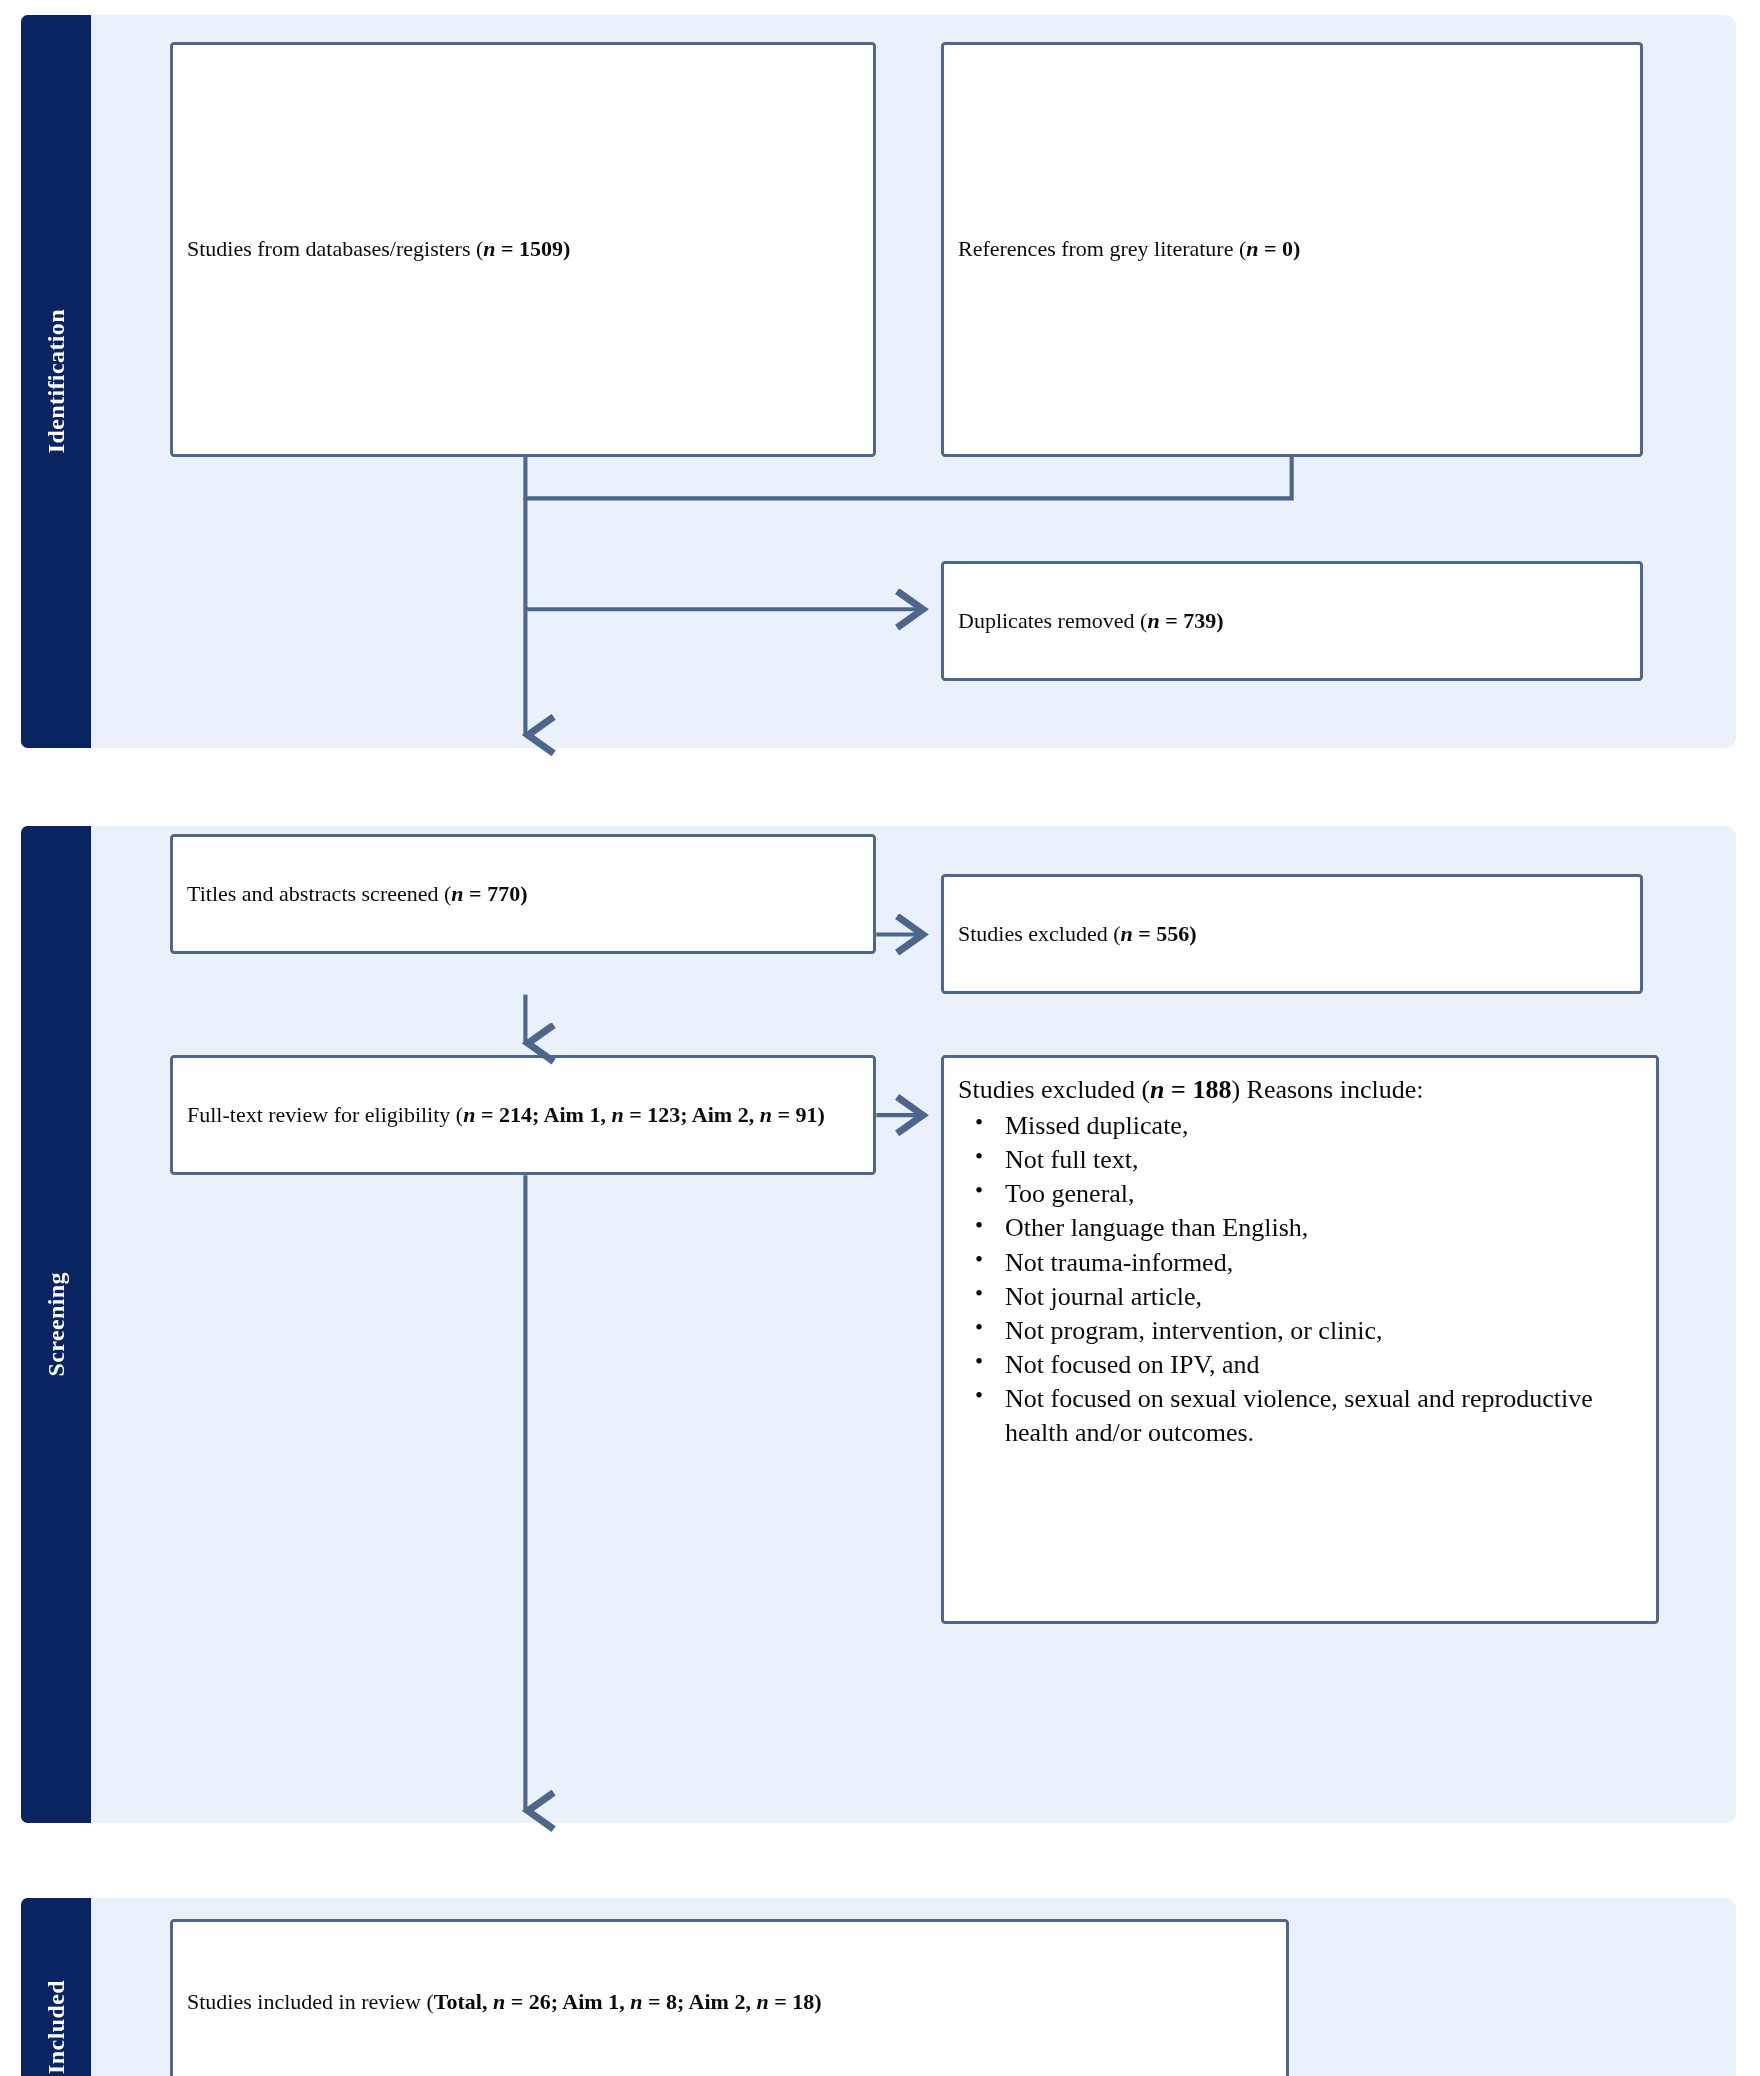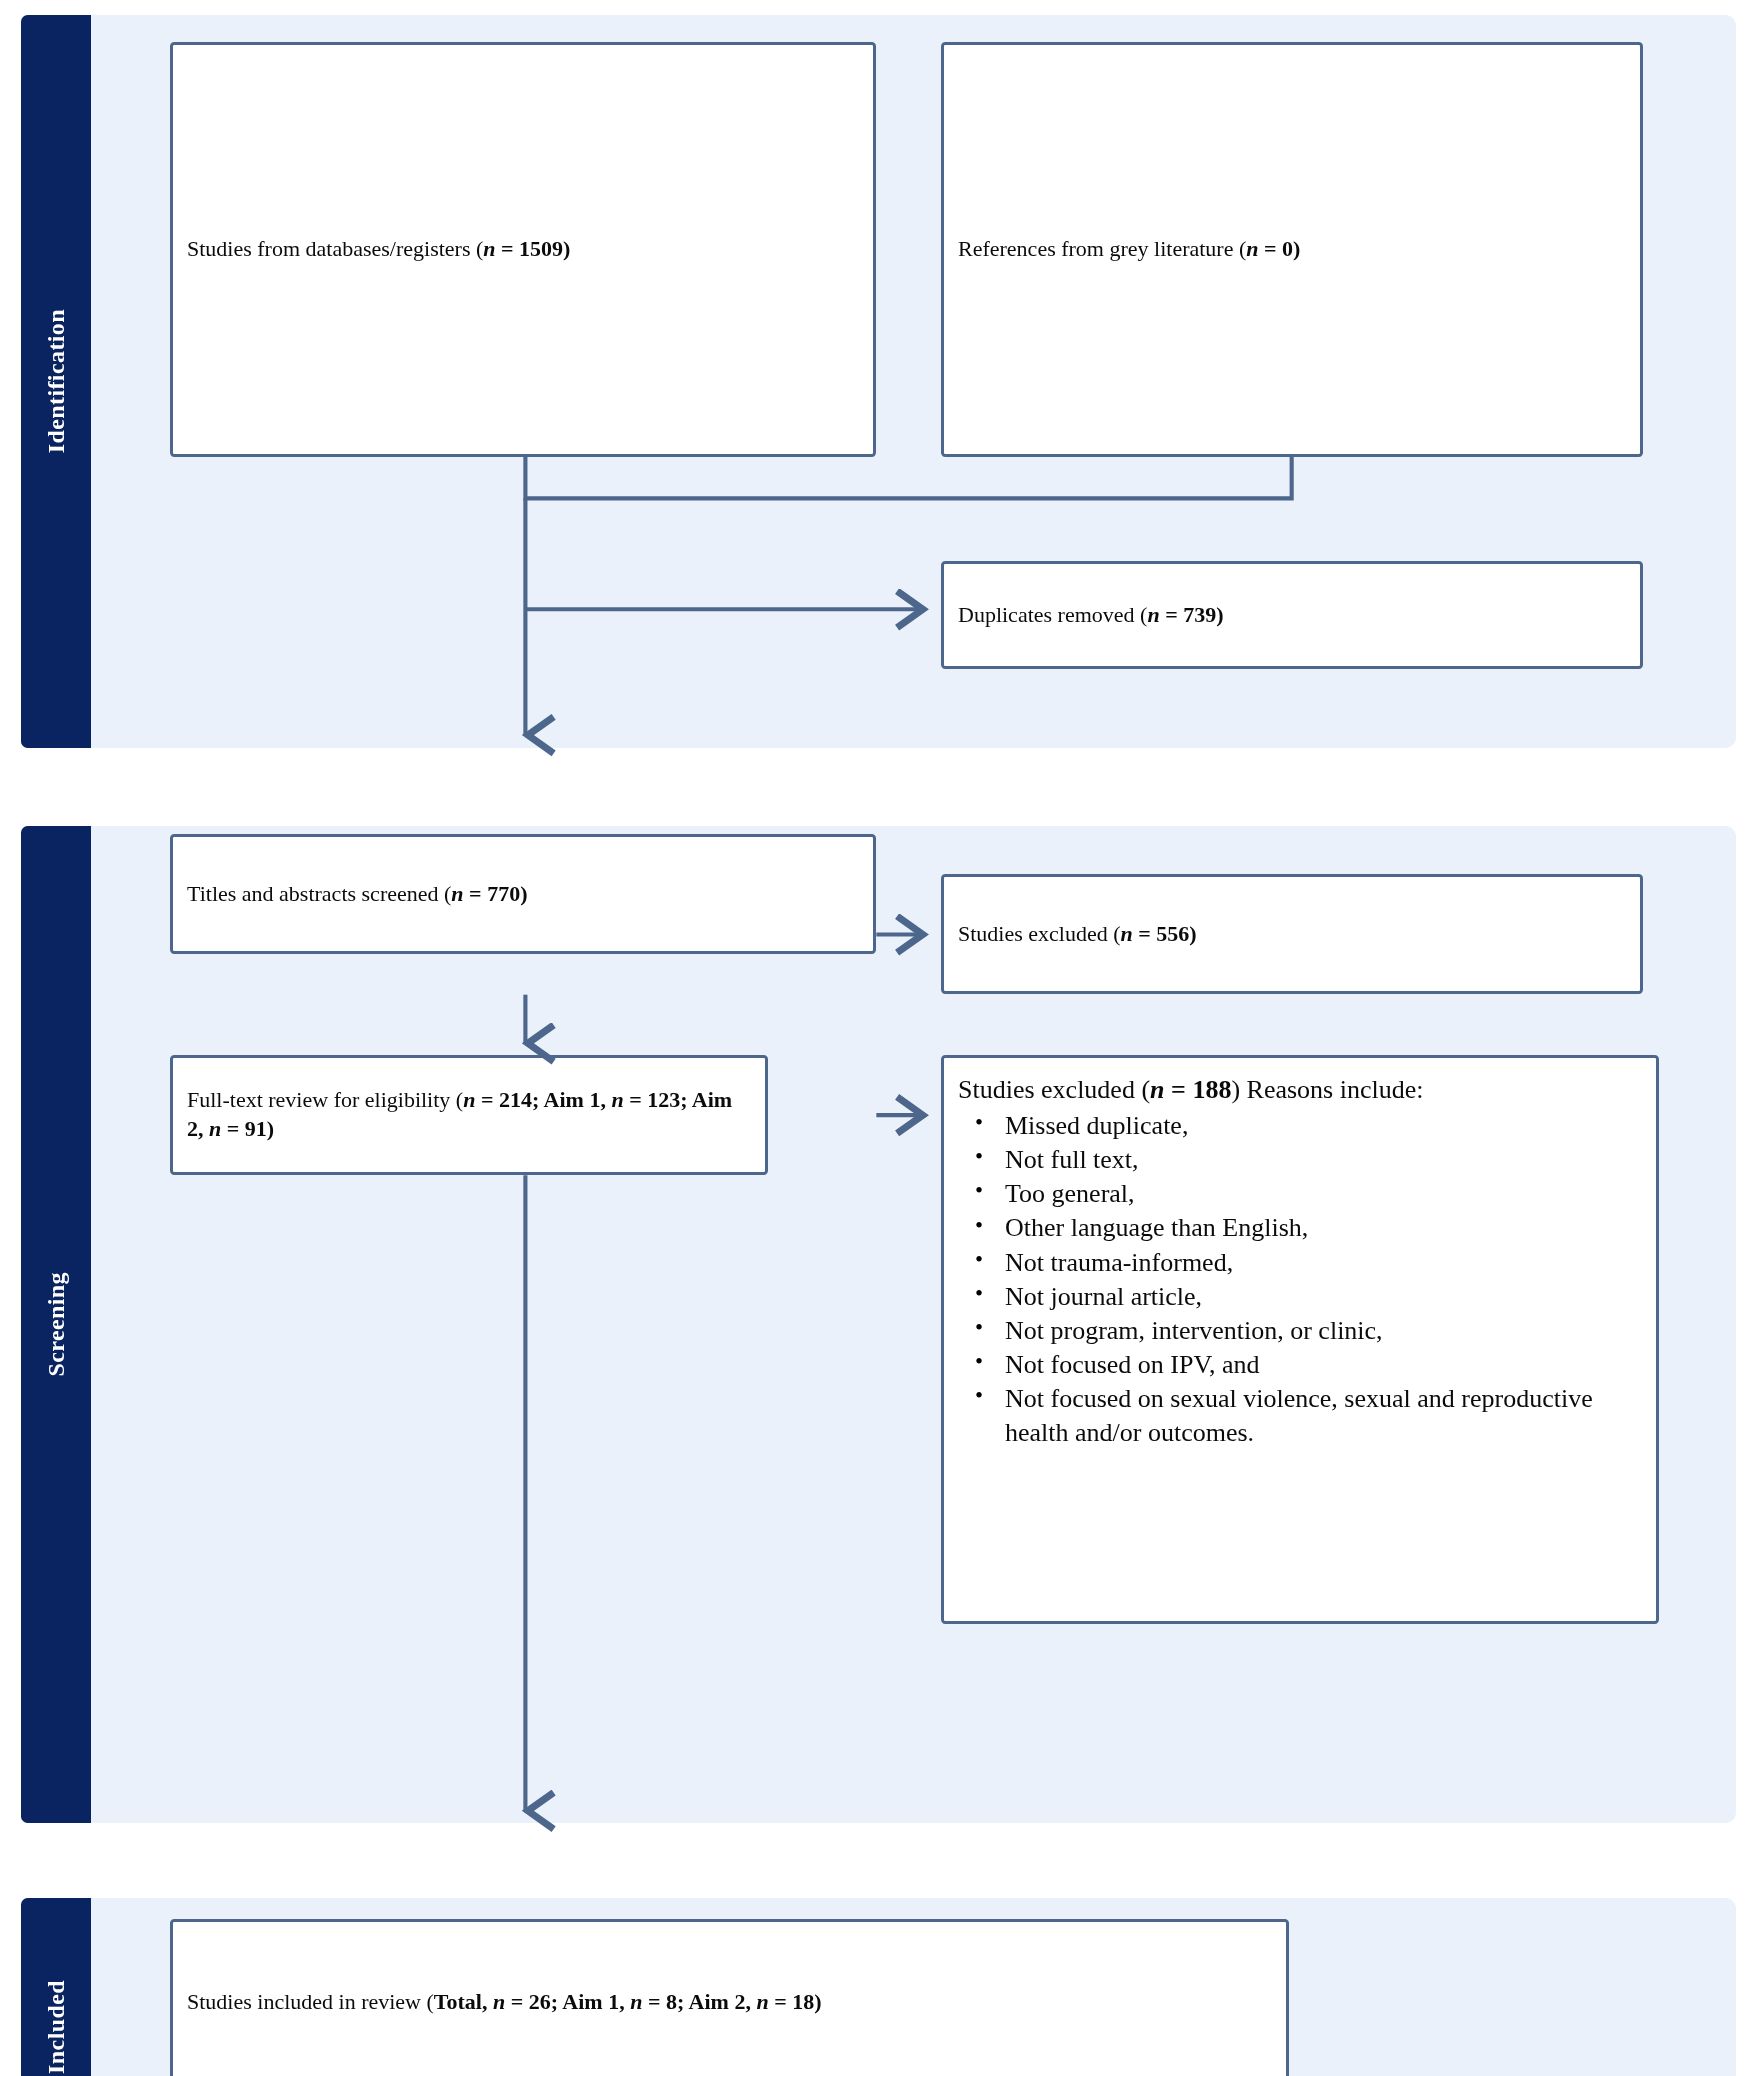--- a/index.html
+++ b/index.html
@@ -68,25 +68,25 @@
     font-family: "Liberation Serif", "DejaVu Serif", serif;
   }
   .node-box.align-top { align-items: flex-start; padding-top: 15px; }
 
   em.nvar { font-style: italic; }
   b.bold  { font-weight: bold; }
 
   
   #box-databases   { left: 170px;  top: 42px;  width: 706px; height: 415px; }
   #box-grey        { left: 941px; top: 42px;  width: 702px; height: 415px; }
-  #box-duplicates  { left: 941px; top: 561px; width: 702px; height: 108px;  }
+  #box-duplicates  { left: 941px; top: 561px; width: 702px; height: 120px;  }
 
   
   #box-titles      { left: 170px;  top: 834px; width: 706px; height: 120px;  }
-  #box-fulltext    { left: 170px;  top: 1055px; width: 598px; height: 120px;  }
+  #box-fulltext    { left: 170px;  top: 1055px; width: 706px; height: 120px;  }
   #box-excluded556 { left: 941px; top: 874px; width: 702px; height: 120px;  }
   #box-reasons     { left: 941px; top: 1055px; width: 718px; height: 569px; }
 
   
   #box-included    { left: 170px;  top: 1919px; width: 1119px; height: 166px;  }
 
   
   .reasons-head { font-size: 26px; line-height: 1.28; color: #0b0b0b; }
   ul.reasons-list {
     margin: 2.5px 0 0 0;

